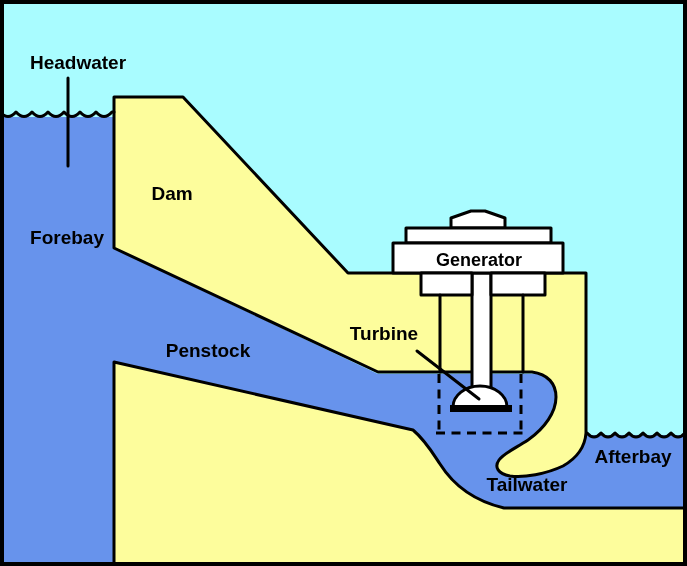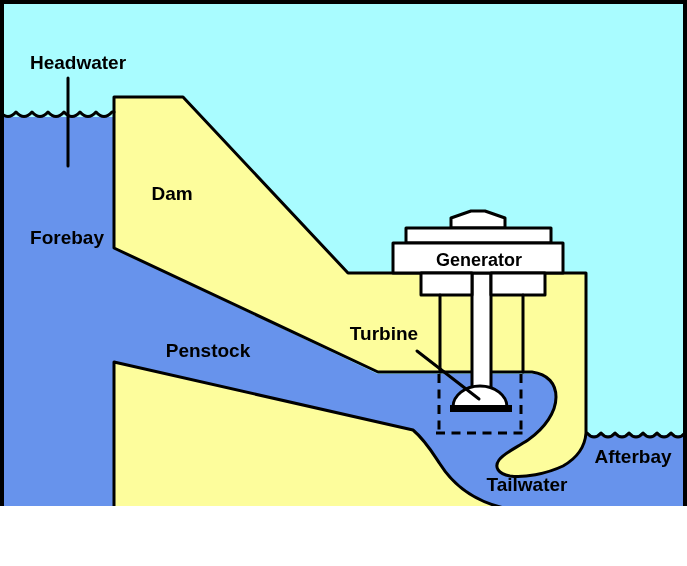--- a/index.html
+++ b/index.html
@@ -1,16 +1,16 @@
 <!DOCTYPE html>
 <html><head>
 <meta charset="utf-8">
 <style>
   html, body { margin: 0; padding: 0; background: #ffffff; }
-  .stage { width: 687px; height: 506px; position: relative; }
+  .stage { width: 687px; height: 566px; position: relative; }
   svg { display: block; }
   .ln   { stroke: #000000; stroke-width: 3; stroke-linejoin: round; stroke-linecap: round; }
   .nofill { fill: none; }
   .dash { stroke: #000000; stroke-width: 3; stroke-dasharray: 9 6.5; fill: none; }
   text.lbl {
     font-family: "Liberation Sans", "DejaVu Sans", sans-serif;
     font-weight: bold;
     fill: #000000;
     text-anchor: middle;
   }

